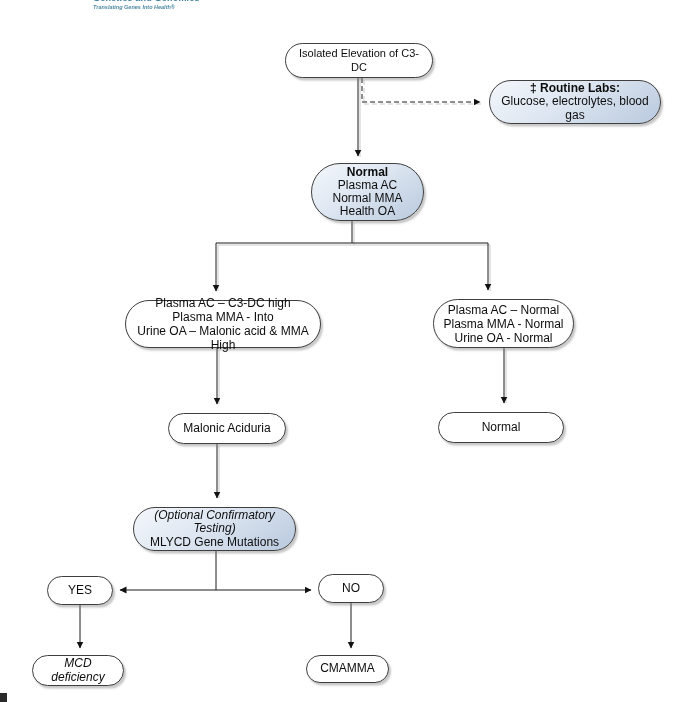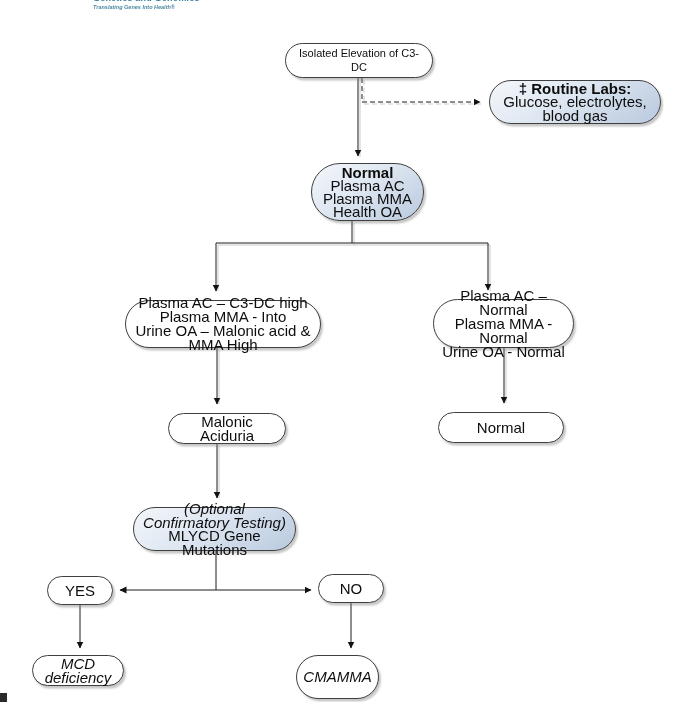--- a/index.html
+++ b/index.html
@@ -8,38 +8,38 @@
     font-family:"Liberation Sans","DejaVu Sans",sans-serif;color:#111;
   }
   
   .logo{position:absolute;left:93px;top:-7px;width:180px;text-align:left;color:#3b7f9e;}
   .logo .name{font-size:9px;font-weight:bold;letter-spacing:.2px;white-space:nowrap;}
   .logo .tagline{font-size:5.5px;font-style:italic;font-weight:bold;color:#4e8aa5;white-space:nowrap;margin-top:1px;}
   
   .node{
     position:absolute;box-sizing:border-box;border:1.2px solid #3f3f3f;background:#ffffff;
     border-radius:999px;display:flex;flex-direction:column;align-items:center;justify-content:center;
-    text-align:center;font-size:15px;line-height:13.5px;color:#0d0d0d;
+    text-align:center;font-size:12px;line-height:13.5px;color:#0d0d0d;
     box-shadow:2px 2.5px 2px rgba(130,130,130,.45);padding:1px 6px;
   }
   .node.blue{background:linear-gradient(145deg,#f4f7fb 0%,#dde6f1 45%,#b9c9de 100%);}
   .b{font-weight:bold;}
   .i{font-style:italic;}
   #n-start          {left:285px;top:18px; width:148px;height:35px;font-size:11px;margin-top:25px;}
   #n-routine        {left:489px;top:80px; width:172px;height:44px;}
   #n-assay          {left:311px;top:163px;width:113px;height:58px;line-height:13px;}
   #n-abnormal       {left:125px;top:300px;width:196px;height:48px;line-height:14px;}
   #n-normal-result  {left:433px;top:299px;width:141px;height:49px;line-height:14px;}
   #n-malonic        {left:168px;top:413px;width:118px;height:31px;}
   #n-normal         {left:438px;top:412px;width:126px;height:31px;}
   #n-confirm        {left:133px;top:507px;width:163px;height:44px;}
   #n-yes            {left:47px; top:576px;width:66px; height:29px;}
   #n-no             {left:318px;top:574px;width:66px; height:29px;}
   #n-mcd            {left:32px; top:655px;width:92px; height:31px;font-style:italic;}
-  #n-cmamma         {left:296px;top:655px;width:83px; height:44px;font-style:italic;}
+  #n-cmamma         {left:306px;top:655px;width:83px; height:28px;}
   
   #wires{position:absolute;left:0;top:0;width:675px;height:702px;}
   .ln{stroke:#1c1c1c;stroke-width:1;fill:none;}
   .sh{stroke:#c9c9c9;stroke-width:1;fill:none;}
   .dash{stroke-dasharray:5 3;}
   
   .artifact{position:absolute;left:0;top:693px;width:7px;height:9px;background:#2a2a2a;}
 </style>
 </head>
 <body>
@@ -112,21 +112,21 @@
   </div>
 
   <div class="node blue" id="n-routine">
     <div class="b">‡ Routine Labs:</div>
     <div>Glucose, electrolytes, blood gas</div>
   </div>
 
   <div class="node blue" id="n-assay">
     <div class="b">Normal</div>
     <div>Plasma AC</div>
-    <div>Plasma MMA</div>
+    <div>Normal MMA</div>
     <div>Health OA</div>
   </div>
 
   <div class="node" id="n-abnormal">
     <div>Plasma AC – C3-DC high</div>
     <div>Plasma MMA - Into</div>
     <div>Urine OA – Malonic acid &amp; MMA High</div>
   </div>
 
   <div class="node" id="n-normal-result">

